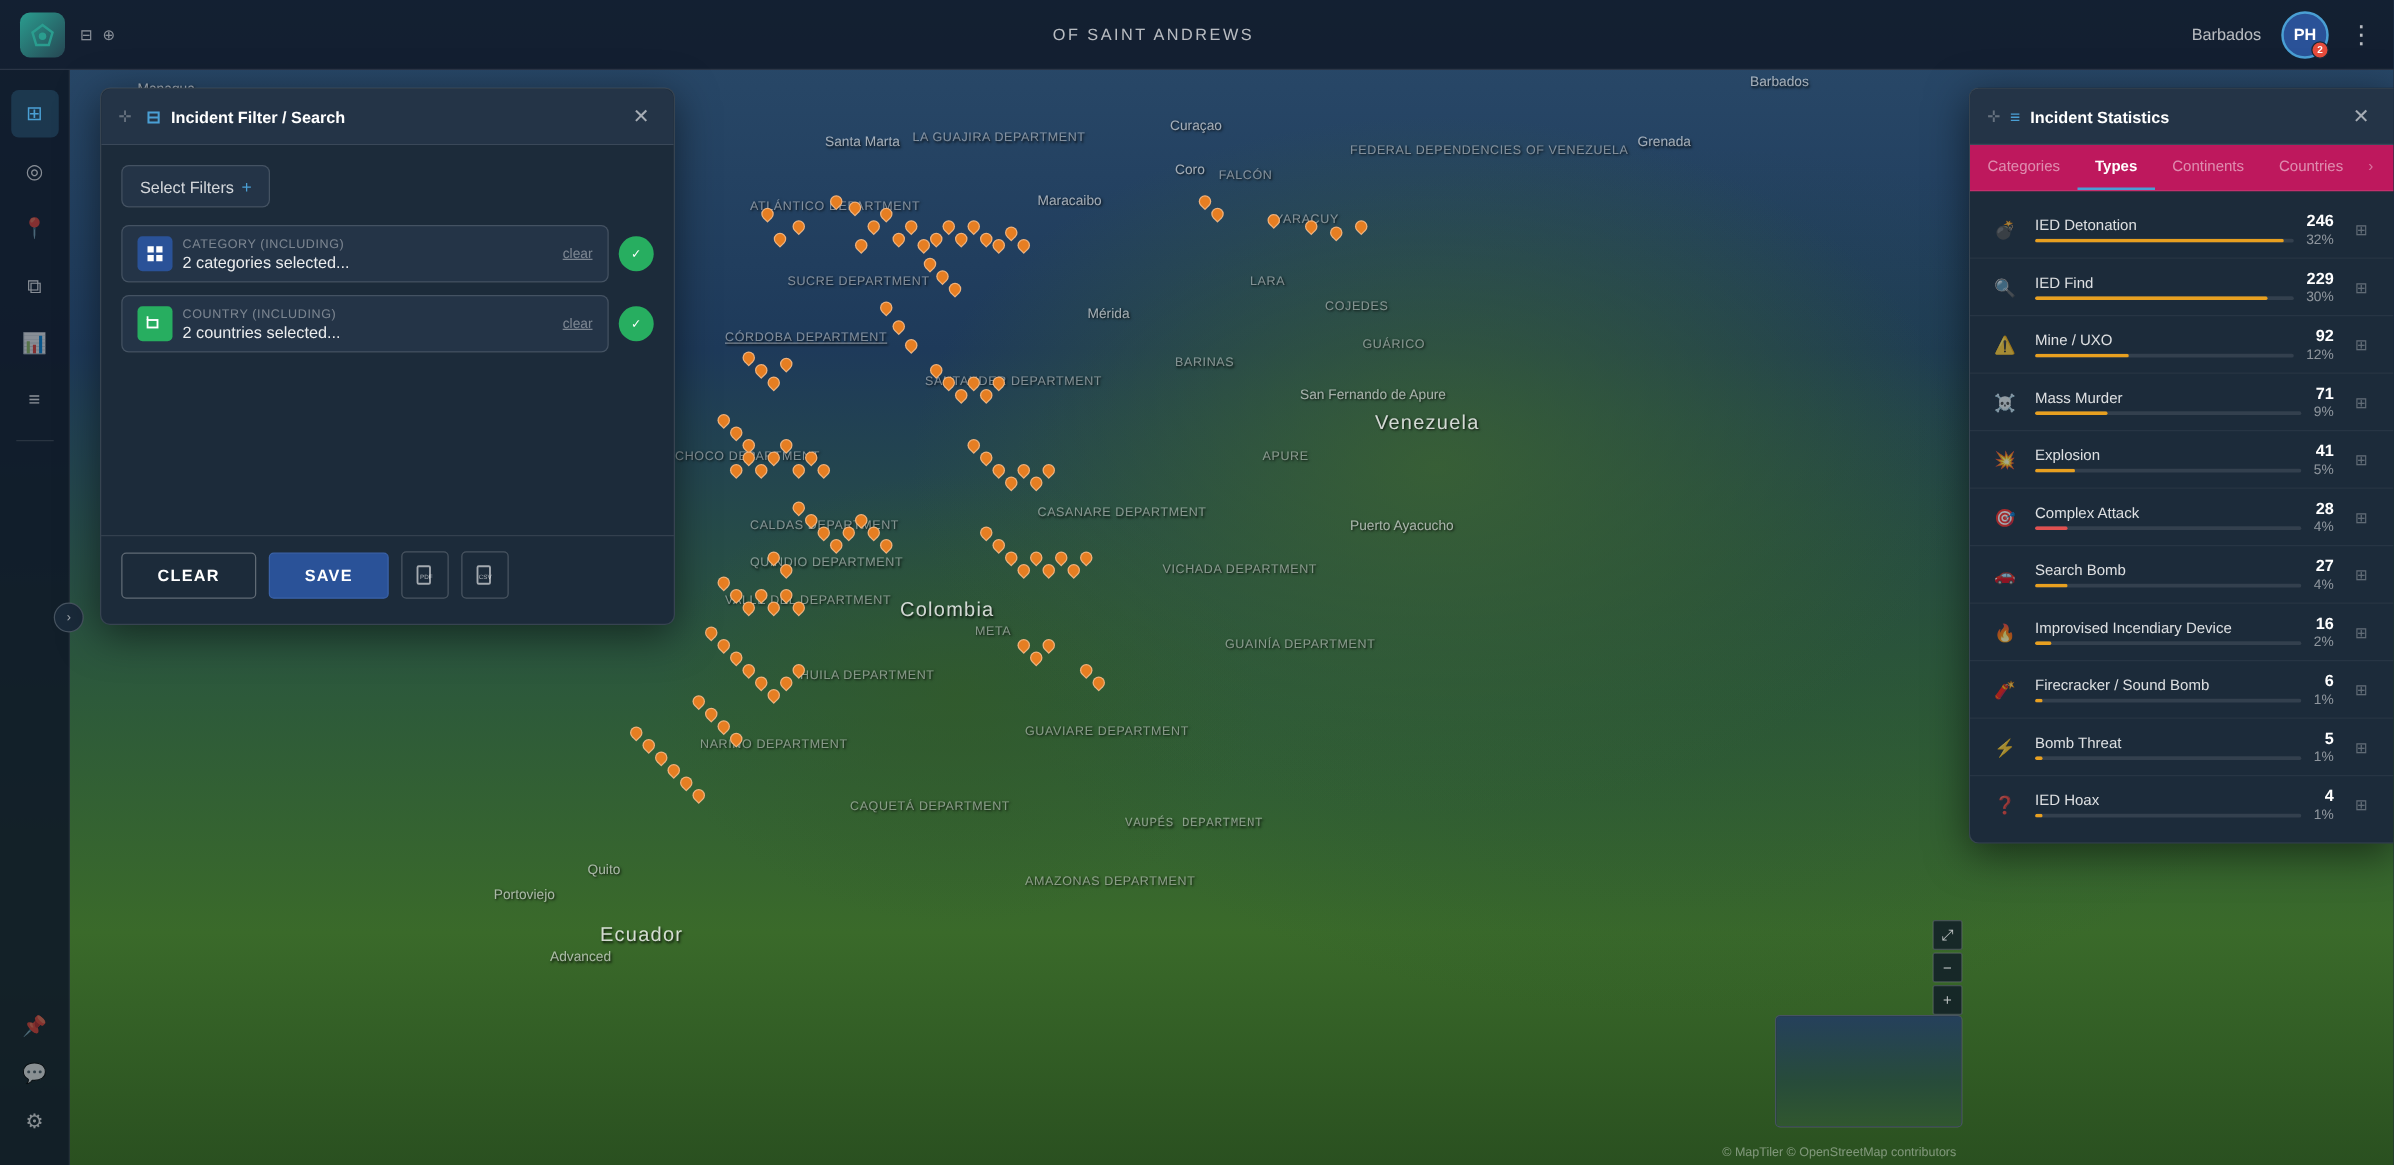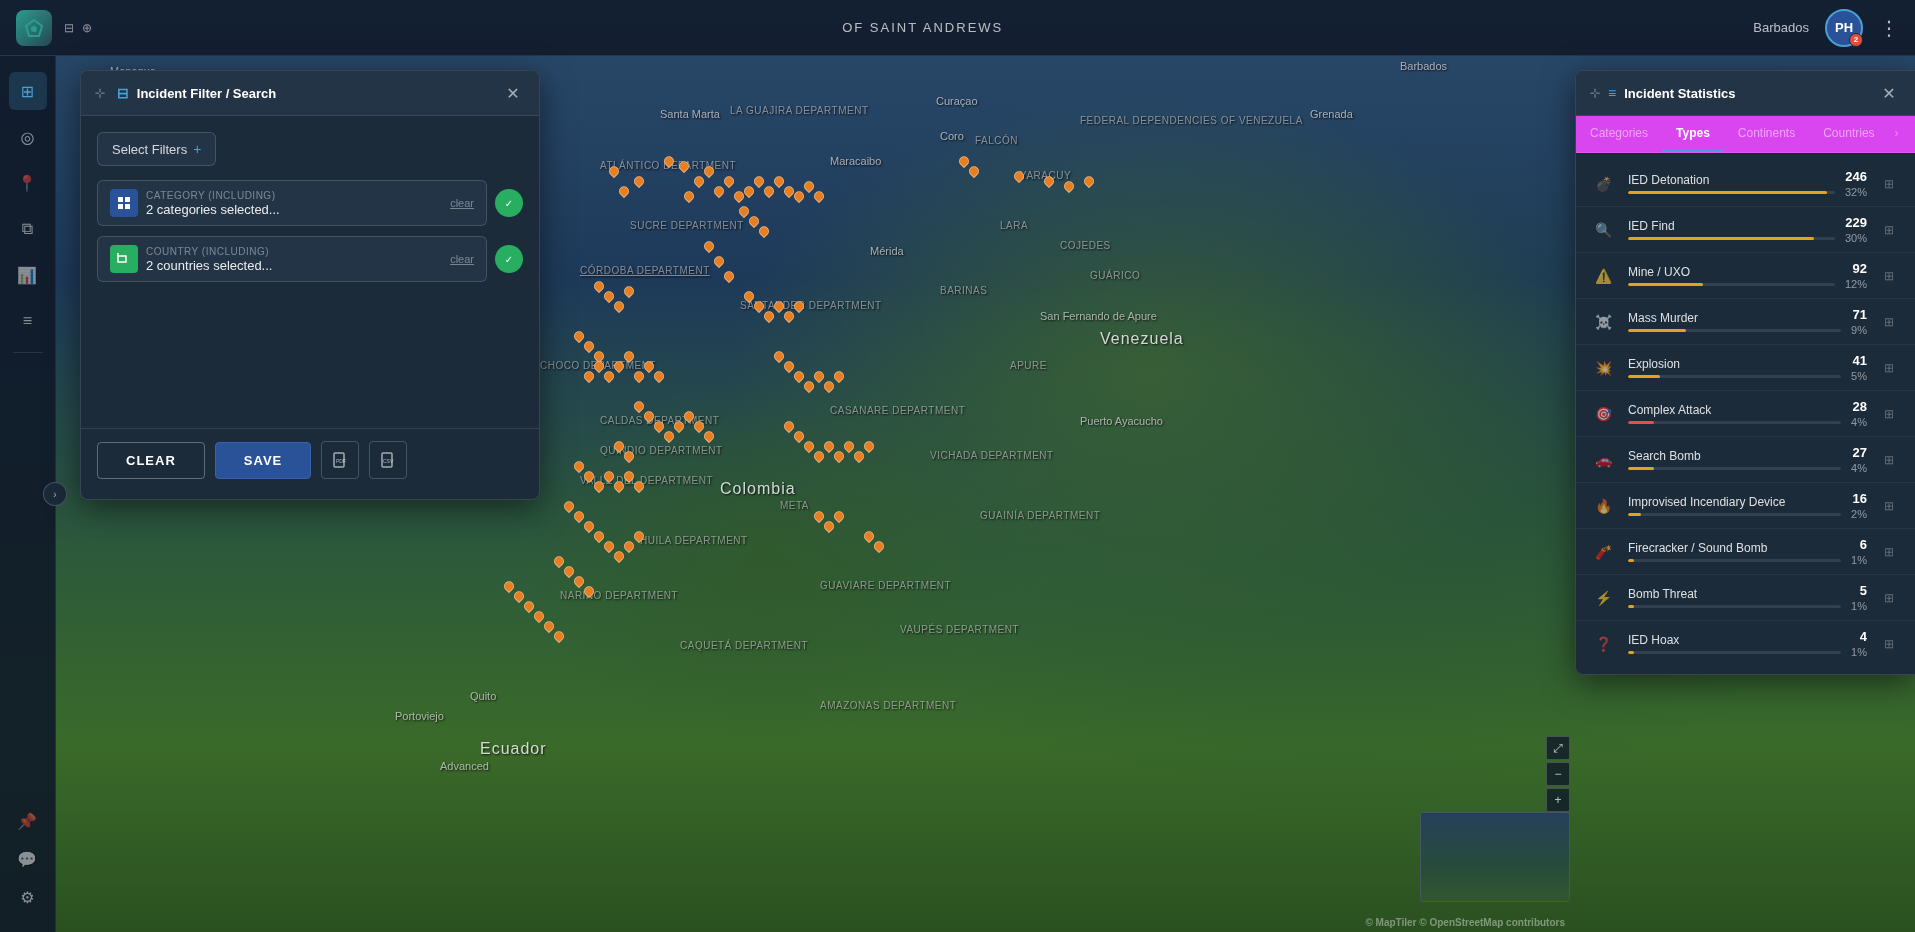--- a/index.html
+++ b/index.html
@@ -382,21 +382,21 @@
       align-items: center;
       justify-content: space-between;
       padding: 10px 14px;
       background: #243447;
       border-bottom: 1px solid rgba(255,255,255,0.1);
       flex-shrink: 0;
     }
 
     .stats-tabs {
       display: flex;
-      background: #d946ef;
+      background: #be185d;
       border-bottom: 1px solid rgba(255,255,255,0.1);
       flex-shrink: 0;
       overflow: hidden;
     }
 
     .stats-tab {
       padding: 10px 14px;
       font-size: 12px;
       color: rgba(255,255,255,0.5);
       cursor: pointer;
@@ -533,21 +533,20 @@
     }
 
     
     .map-copyright {
       position: absolute;
       bottom: 4px;
       right: 350px;
       font-size: 10px;
       color: rgba(255,255,255,0.4);
       z-index: 150;
-      font-weight: bold;
     }
 
     
     .place-name {
       position: absolute;
       color: rgba(255,255,255,0.6);
       font-size: 11px;
       white-space: nowrap;
       pointer-events: none;
       text-shadow: 1px 1px 2px rgba(0,0,0,0.8);
@@ -627,21 +626,21 @@
     <div class="place-name department" style="left: 600px; top: 445px;">QUINDIO DEPARTMENT</div>
     <div class="place-name department" style="left: 580px; top: 475px;">VALLE DEL DEPARTMENT</div>
     <div class="place-name department" style="left: 640px; top: 535px;">HUILA DEPARTMENT</div>
     <div class="place-name department" style="left: 560px; top: 590px;">NARIÑO DEPARTMENT</div>
     <div class="place-name department" style="left: 680px; top: 640px;">CAQUETÁ DEPARTMENT</div>
     <div class="place-name department" style="left: 740px; top: 300px;">SANTANDER DEPARTMENT</div>
     <div class="place-name department" style="left: 780px; top: 500px; text-align: center;">META</div>
     <div class="place-name department" style="left: 830px; top: 405px;">CASANARE DEPARTMENT</div>
     <div class="place-name department" style="left: 930px; top: 450px;">VICHADA DEPARTMENT</div>
     <div class="place-name department" style="left: 980px; top: 510px;">GUAINÍA DEPARTMENT</div>
-    <div class="place-name department" style="left: 900px; top: 624px;">VAUPÉS DEPARTMENT</div>
+    <div class="place-name department" style="left: 900px; top: 654px; font-family: Liberation Mono, monospace;">VAUPÉS DEPARTMENT</div>
     <div class="place-name department" style="left: 820px; top: 700px;">AMAZONAS DEPARTMENT</div>
     <div class="place-name department" style="left: 820px; top: 580px;">GUAVIARE DEPARTMENT</div>
     <div class="place-name department" style="left: 1080px; top: 115px;">FEDERAL DEPENDENCIES OF VENEZUELA</div>
     <div class="place-name department" style="left: 975px; top: 135px;">FALCÓN</div>
     <div class="place-name department" style="left: 1020px; top: 170px;">YARACUY</div>
     <div class="place-name department" style="left: 1000px; top: 220px;">LARA</div>
     <div class="place-name department" style="left: 1060px; top: 240px;">COJEDES</div>
     <div class="place-name department" style="left: 1090px; top: 270px;">GUÁRICO</div>
     <div class="place-name department" style="left: 940px; top: 285px;">BARINAS</div>
     <div class="place-name department" style="left: 1010px; top: 360px;">APURE</div>

